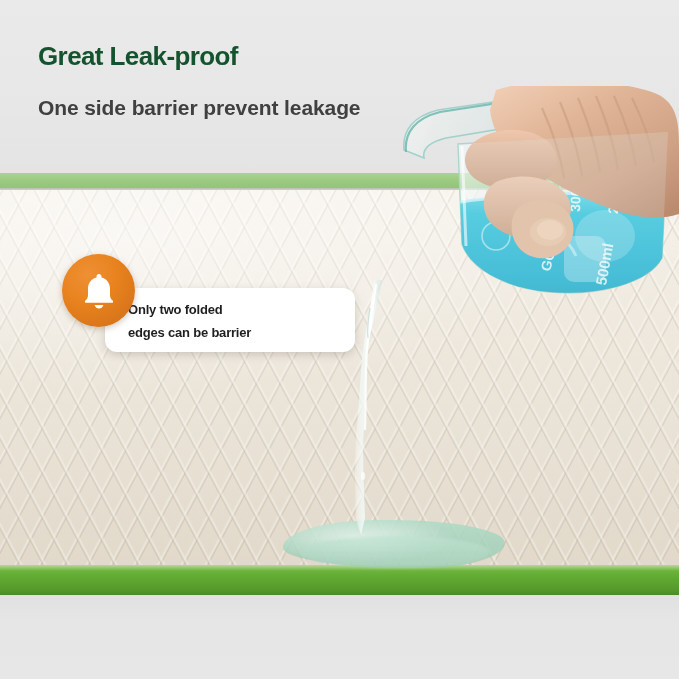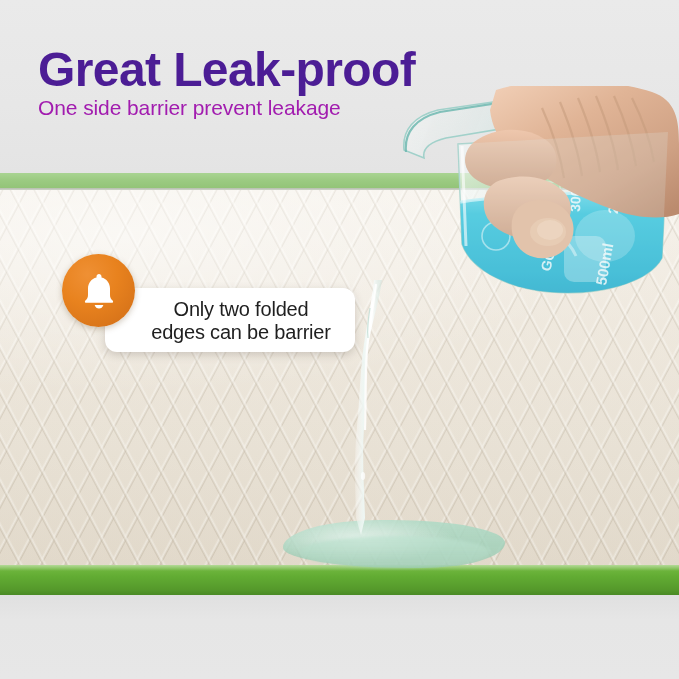--- a/index.html
+++ b/index.html
@@ -13,26 +13,26 @@
   
   .band{position:absolute;left:0;width:679px;background:#e8e8e8;}
   #band-top{top:0;height:174px;
     background:linear-gradient(180deg,#eaeaea 0%,#e7e7e7 60%,#e4e4e4 100%);}
   #band-bottom{top:595px;height:84px;
     background:linear-gradient(180deg,#e0e0e0 0%,#e6e6e6 30%,#e7e7e7 100%);}
 
   
   #headline{
     position:absolute;left:38px;top:42px;
-    font-size:48px;font-weight:700;color:#4c1d95;
+    font-size:26px;font-weight:700;color:#14532d;
     letter-spacing:-0.6px;line-height:1.15;white-space:nowrap;
   }
   #subhead{
     position:absolute;left:38px;top:96px;
-    font-size:21px;font-weight:400;color:#a21caf;
+    font-size:21px;font-weight:700;color:#404040;
     letter-spacing:-0.1px;white-space:nowrap;
   }
 
   
   #mat-wrap{position:absolute;left:0;top:173px;width:679px;height:422px;overflow:hidden;}
 
   #mat-edge-top{
     position:absolute;left:0;top:0;width:679px;height:15px;
     background:linear-gradient(180deg,#a9d492 0%,#9ccb82 45%,#93c478 100%);
   }
@@ -107,23 +107,22 @@
   #beaker-group svg{display:block;}
 
   
   #callout-box{
     position:absolute;left:105px;top:288px;width:250px;height:64px;
     background:#ffffff;border-radius:12px;
     box-shadow:0 3px 9px rgba(80,70,60,.22);
   }
   #callout-text{
     position:absolute;left:128px;top:298px;width:226px;
-    font-size:20px;line-height:23px;color:#1f1f1f;font-weight:400;
+    font-size:13px;line-height:23px;color:#1f1f1f;font-weight:700;
     letter-spacing:-0.2px;
-    text-align:center;
   }
   #callout-text span{display:block;}
 
   #badge{
     position:absolute;left:62px;top:254px;width:73px;height:73px;
     border-radius:50%;
     background:radial-gradient(75% 75% at 35% 28%, #ef9034 0%, #e8821e 55%, #d9751a 100%);
     box-shadow:0 2px 6px rgba(90,60,20,.28);
   }
   #badge svg{position:absolute;left:18px;top:17px;}

